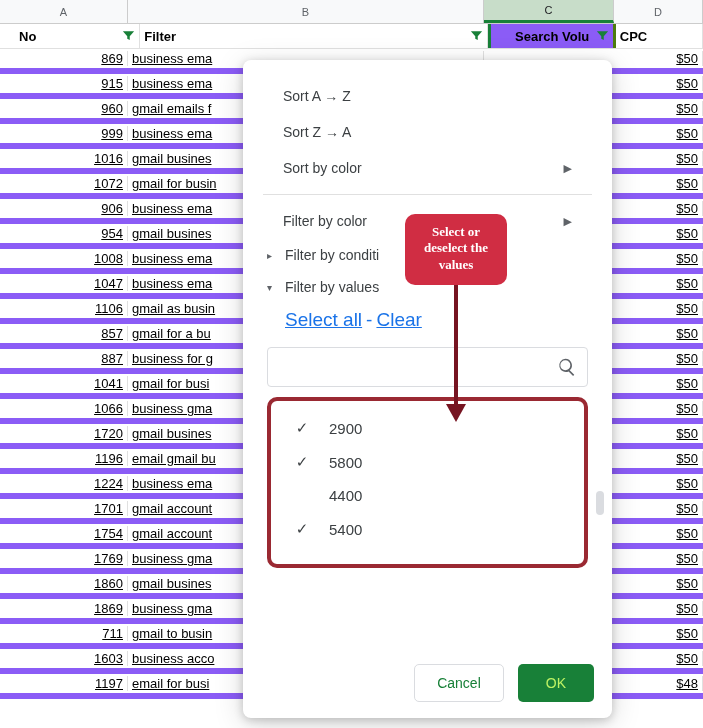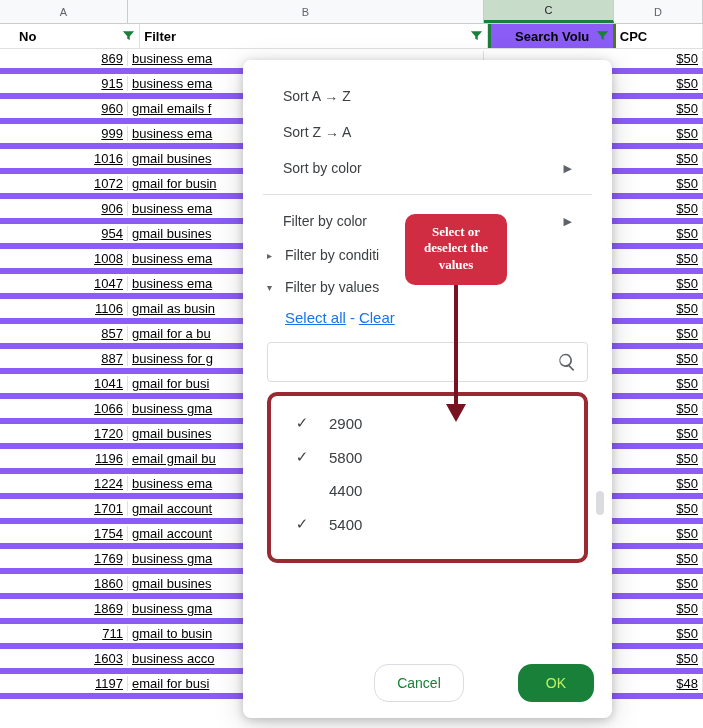--- a/index.html
+++ b/index.html
@@ -30,32 +30,32 @@
     border-radius: 8px;
     box-shadow: 0 2px 10px rgba(0,0,0,0.2), 0 6px 30px rgba(0,0,0,0.15);
     z-index: 10;
     padding: 18px 0 0 0;
   }
   .menu-item { padding: 10px 40px; font-size: 14px; color: #3c4043; cursor: pointer; display: flex; align-items: center; justify-content: space-between; }
   .menu-item .arrow { color: #5f6368; font-size: 11px; }
   .menu-sep { border-top: 1px solid #e0e0e0; margin: 8px 20px; }
   .expander { padding: 8px 24px; font-size: 14px; color: #3c4043; display: flex; align-items: center; gap: 8px; cursor: pointer; }
   .expander .tri { font-size: 10px; color: #5f6368; display:inline-block; width:10px; }
-  .links { padding: 6px 28px 10px 42px; font-size: 15px; }
+  .links { padding: 6px 28px 10px 42px; font-size: 19px; }
   .links a { color: #1a73e8; text-decoration: underline; cursor: pointer; }
   .links .dash { color: #1a73e8; padding: 0 4px; }
   .search-wrap { margin: 6px 24px 10px 24px; border: 1px solid #dadce0; border-radius: 4px; height: 40px; display: flex; align-items: center; padding: 0 10px 0 14px; }
   .search-wrap input { border: none; outline: none; flex: 1; font-size: 14px; }
   .search-wrap .sicon { width: 20px; height: 20px; fill: #5f6368; }
   .values-box { margin: 4px 24px 0 24px; border: 4px solid #9a2932; border-radius: 10px; padding: 10px 8px 18px 8px; }
   .value-row { display: flex; align-items: center; padding: 8px 14px; font-size: 15px; color: #3c4043; cursor: pointer; gap: 18px; }
   .value-row .chk { width: 18px; display:flex; justify-content:center; font-size: 15px; color: #3c4043; }
   .scroll-nub { position: absolute; right: 8px; top: 431px; width: 8px; height: 24px; background: #dadce0; border-radius: 4px; }
   .btn-row { position: absolute; bottom: 16px; right: 18px; display: flex; gap: 14px; }
-  .btn { height: 38px; border-radius: 14px; font-size: 14px; font-weight: 500; padding: 0 22px; cursor: pointer; display: flex; align-items: center; justify-content: center; margin-left: 40px; }
+  .btn { height: 38px; border-radius: 5px; font-size: 14px; font-weight: 500; padding: 0 22px; cursor: pointer; display: flex; align-items: center; justify-content: center; }
   .btn-cancel { border: 1px solid #dadce0; background: #fff; color: #188038; }
   .btn-ok { border: none; background: #188038; color: #bef264; padding: 0 28px; }
   
   .annot { position: absolute; left: 405px; top: 191px; z-index: 20; pointer-events: none; margin-top: 23px; }
   .annot-box { width: 102px; background: #d02d43; color: #fff; font-weight: bold; text-align: center; font-size: 13px; line-height: 1.25; padding: 10px 6px 12px 6px; border-radius: 10px; font-family: Georgia, 'Times New Roman', serif; }
   .annot-arrow { width: 4px; height: 120px; background: #761421; margin: 0 auto; }
   .annot-head { width: 0; height: 0; border-left: 10px solid transparent; border-right: 10px solid transparent; border-top: 18px solid #761421; margin: -1px auto 0 auto; }
 </style>
 </head>
 <body>

